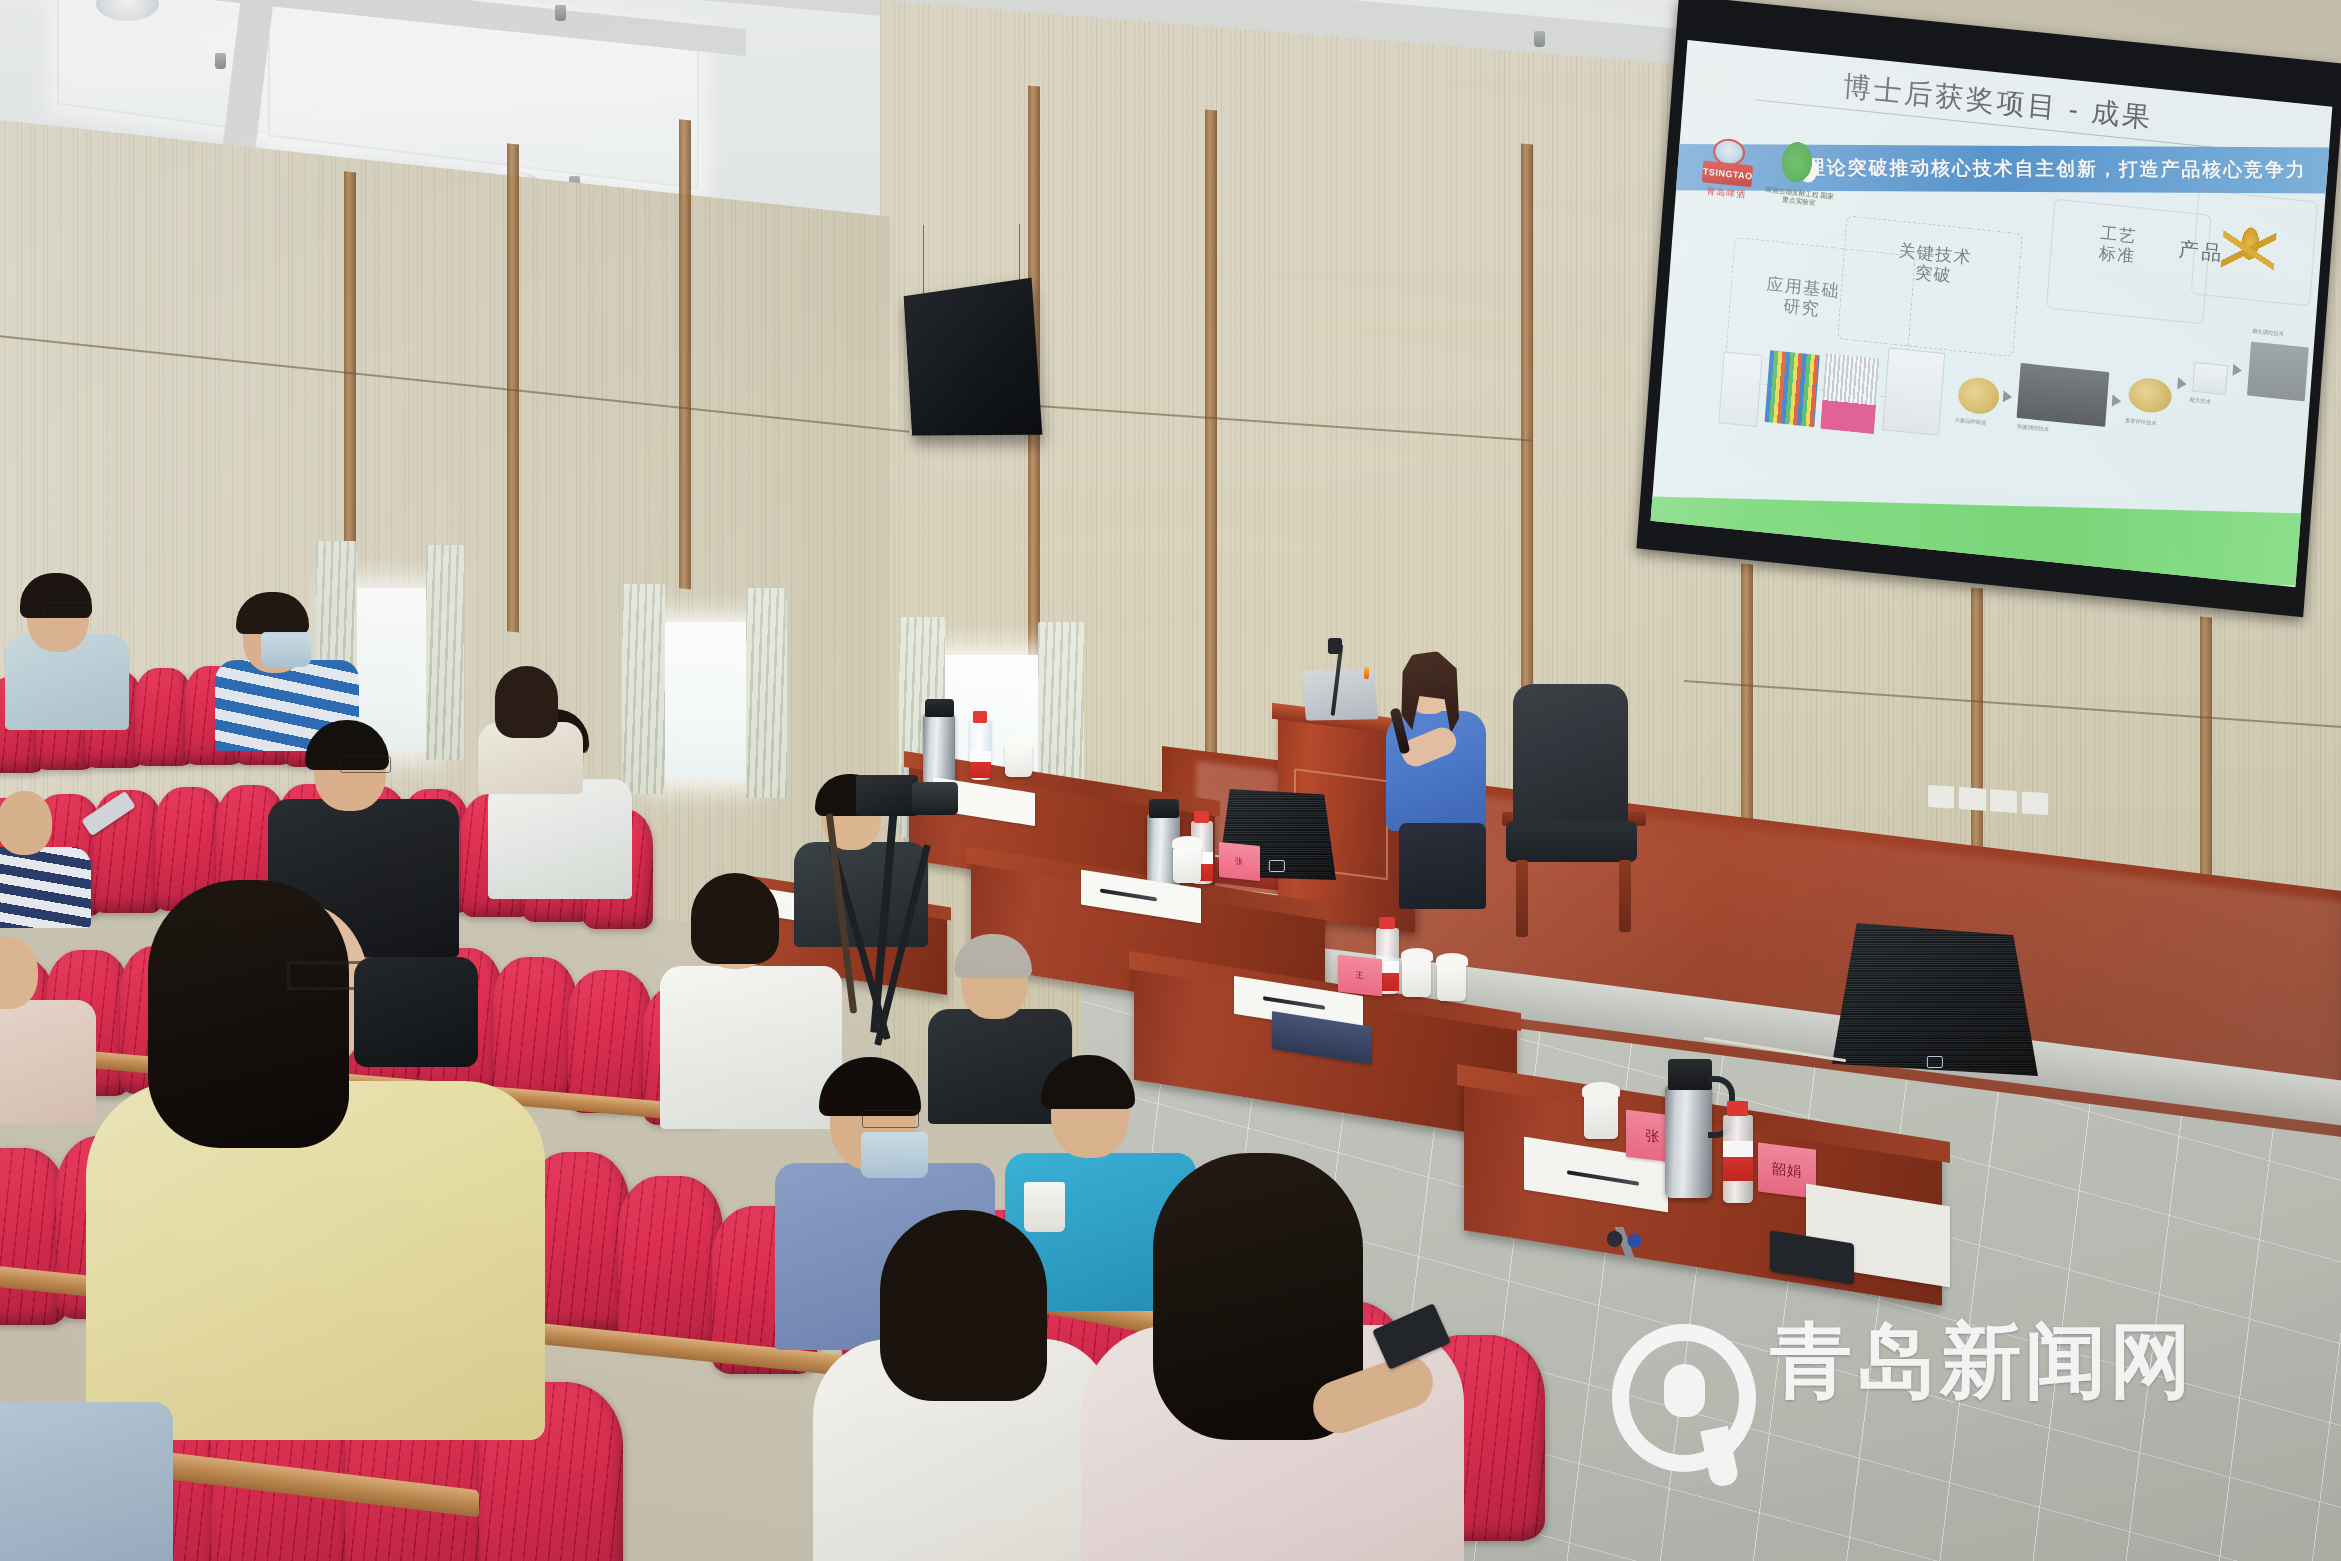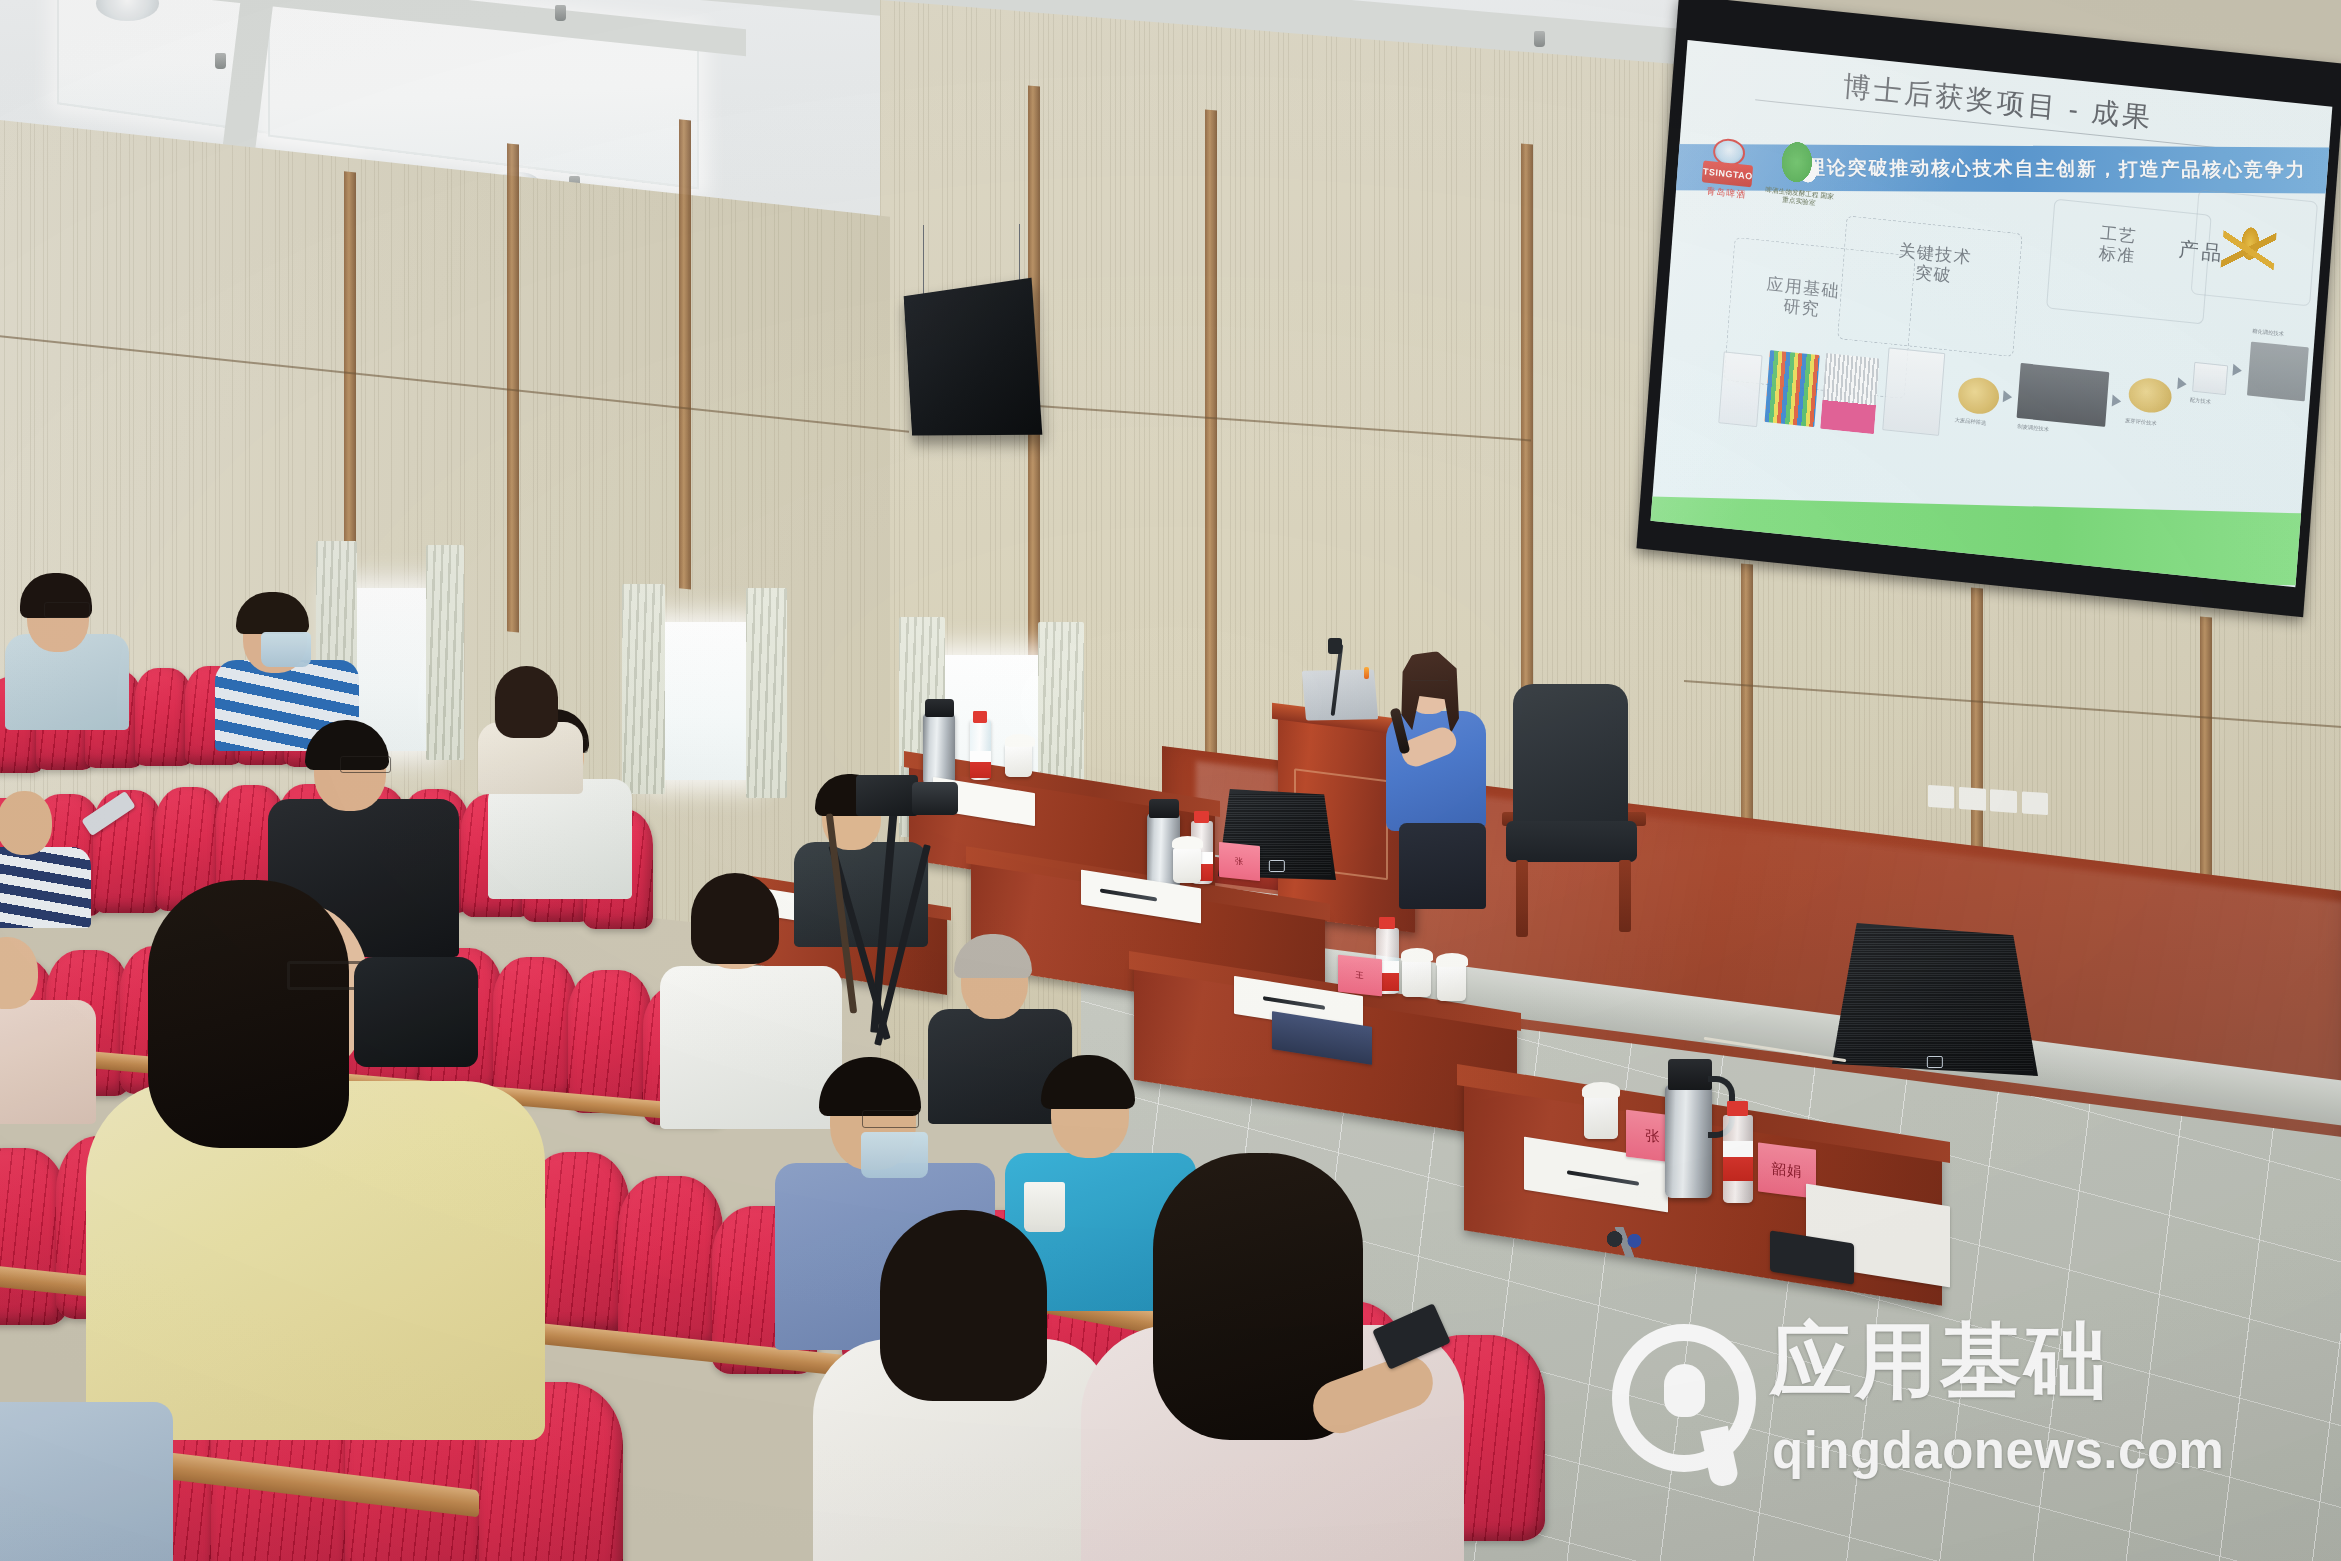--- a/index.html
+++ b/index.html
@@ -877,19 +877,18 @@
   <div style="position:absolute;left:354px;top:957px;width:124px;height:110px;background:linear-gradient(160deg,#24282c,#101315);border-radius:19px 19px 12.4px 12.4px;"></div>
 
   <div style="position:absolute;left:1024px;top:1182px;width:41px;height:50px;background:linear-gradient(180deg,#fdfdf9,#e7e7e0);border-radius:2.9px 2.9px 5.7px 5.7px;"></div>
 
   <div id="watermark">
     <div class="wm-logo">
       <div class="wm-ring"></div>
       <div class="wm-dot"></div>
       <div class="wm-tail"></div>
     </div>
-    <div class="wm-cn">应用基础</div>
-    <div class="wm-url">qingdaonews.com</div>
+    <div class="wm-cn">青岛新闻网</div>
   </div>
 
   <div id="grade"></div>
 </div>
 
 
 </body></html>

